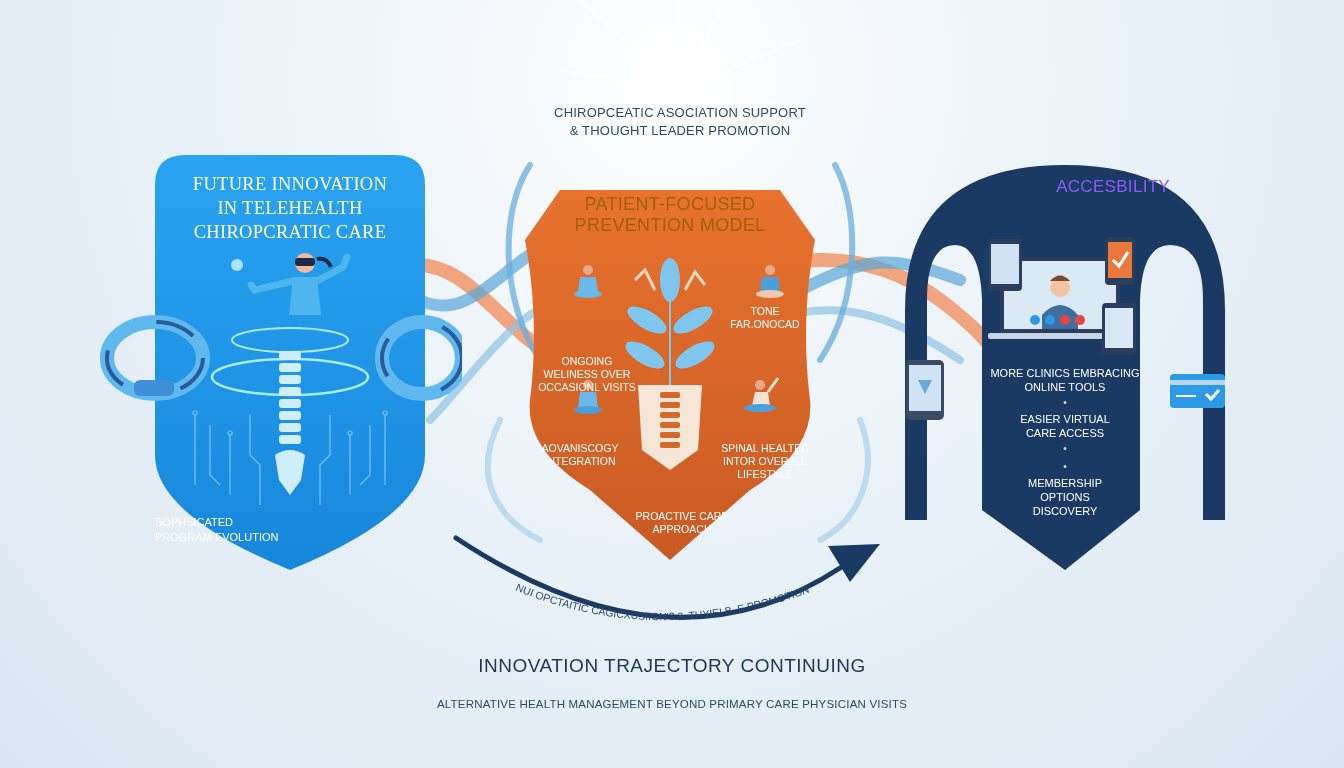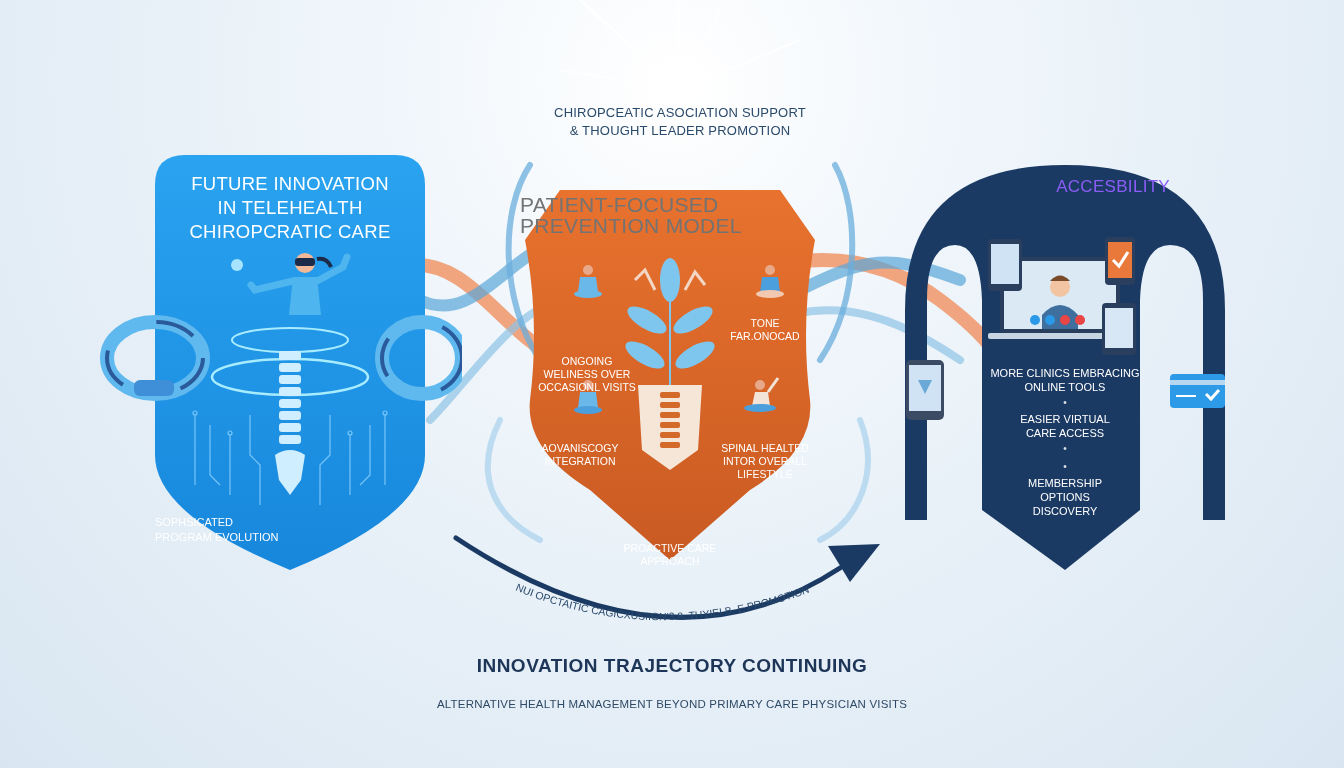--- a/index.html
+++ b/index.html
@@ -18,54 +18,54 @@
     font-size: 13px; line-height: 18px; color: #2a4a6b; letter-spacing: 0.2px;
   }
 
   
   .shield-left {
     left: 155px; top: 155px; width: 270px; height: 415px;
   }
   .shield-left svg { position: absolute; left: 0; top: 0; }
   .shield-left .title {
     position: absolute; left: 0; top: 17px; width: 270px; text-align: center;
-    color: #ffffff; font-size: 18.5px; line-height: 24px; letter-spacing: 0.3px;
+    color: #ffffff; font-size: 18.5px; line-height: 24px; letter-spacing: 0.3px; font-family: Liberation Serif, serif;
   }
   .shield-left .caption {
     position: absolute; left: 0; top: 360px; width: 270px; text-align: left;
     color: #ffffff; font-size: 11px; line-height: 15px;
   }
 
   
   .shield-mid { left: 520px; top: 180px; width: 300px; height: 380px; }
   .shield-mid svg { position: absolute; left: 0; top: 0; }
   .shield-mid .title {
-    position: absolute; left: 0; top: 14px; width: 300px; 
-    color: #737373; font-size: 21px; line-height: 21px; letter-spacing: 0.3px;
+    position: absolute; left: 0; top: 14px; width: 300px; text-align: center;
+    color: #a16207; font-size: 18px; line-height: 21px; letter-spacing: 0.3px;
   }
   .mid-text {
     position: absolute; color: #ffffff; font-size: 10.5px; line-height: 13px; text-align: center;
   }
 
   
   .arch { left: 900px; top: 140px; width: 330px; height: 440px; }
   .arch svg { position: absolute; left: 0; top: 0; }
   .arch .title {
     position: absolute; left: 60px; top: 36px; width: 210px; text-align: right;
     color: #8b5cf6; font-size: 17px; line-height: 22px; letter-spacing: 0.3px;
   }
   .arch-list {
     position: absolute; left: 80px; top: 226px; width: 170px; text-align: center; color: #ffffff;
     font-size: 11px; line-height: 14px;
   }
   .arch-list .dot { display: block; font-size: 10px; line-height: 18px; opacity: 0.85; }
 
   .footer-title {
     left: 372px; top: 655px; width: 600px; text-align: center;
-    font-size: 19px; color: #1d3557; letter-spacing: 0.5px; font-weight: bold;
+    font-size: 19px; color: #1d3557; letter-spacing: 0.5px;
   }
   .footer-sub {
     left: 372px; top: 698px; width: 600px; text-align: center;
     font-size: 11.5px; color: #2f4a66; letter-spacing: 0.2px;
   }
 </style>
 </head>
 <body>
 
 <svg class="abs rays" viewBox="0 0 1344 768">
@@ -232,34 +232,34 @@
   </svg>
   <div class="title">
     <div>PATIENT-FOCUSED</div>
     <div>PREVENTION MODEL</div>
   </div>
   <div class="mid-text" style="left:12px;top:137px;width:110px;margin-top:38px;">
     <div>ONGOING</div>
     <div>WELINESS OVER</div>
     <div>OCCASIONL VISITS</div>
   </div>
-  <div class="mid-text" style="left:200px;top:137px;width:90px;">
+  <div class="mid-text" style="left:200px;top:125px;width:90px;">
     <div>TONE</div>
     <div>FAR.ONOCAD</div>
   </div>
   <div class="mid-text" style="left:10px;top:262px;width:100px;">
     <div>AOVANISCOGY</div>
     <div>INTEGRATION</div>
   </div>
   <div class="mid-text" style="left:190px;top:262px;width:110px;">
     <div>SPINAL HEALTED</div>
     <div>INTOR OVERALL</div>
     <div>LIFESTYLE</div>
   </div>
-  <div class="mid-text" style="left:90px;top:330px;width:120px;margin-top:32px;">
+  <div class="mid-text" style="left:102px;top:330px;width:120px;">
     <div>PROACTIVE CARE</div>
     <div>APPROACH</div>
   </div>
 </div>
 
 <div class="abs arch">
   <svg width="330" height="440" viewBox="0 0 330 440">
     <path d="M 5 380 L 5 170 Q 5 25 165 25 Q 325 25 325 170 L 325 380 L 303 380 L 303 160 Q 303 105 270 105 Q 242 105 240 160 L 240 370 L 165 430 L 82 370 L 82 160 Q 80 105 55 105 Q 27 105 27 160 L 27 380 Z" fill="#1b3a63"></path>
 
     <g>

